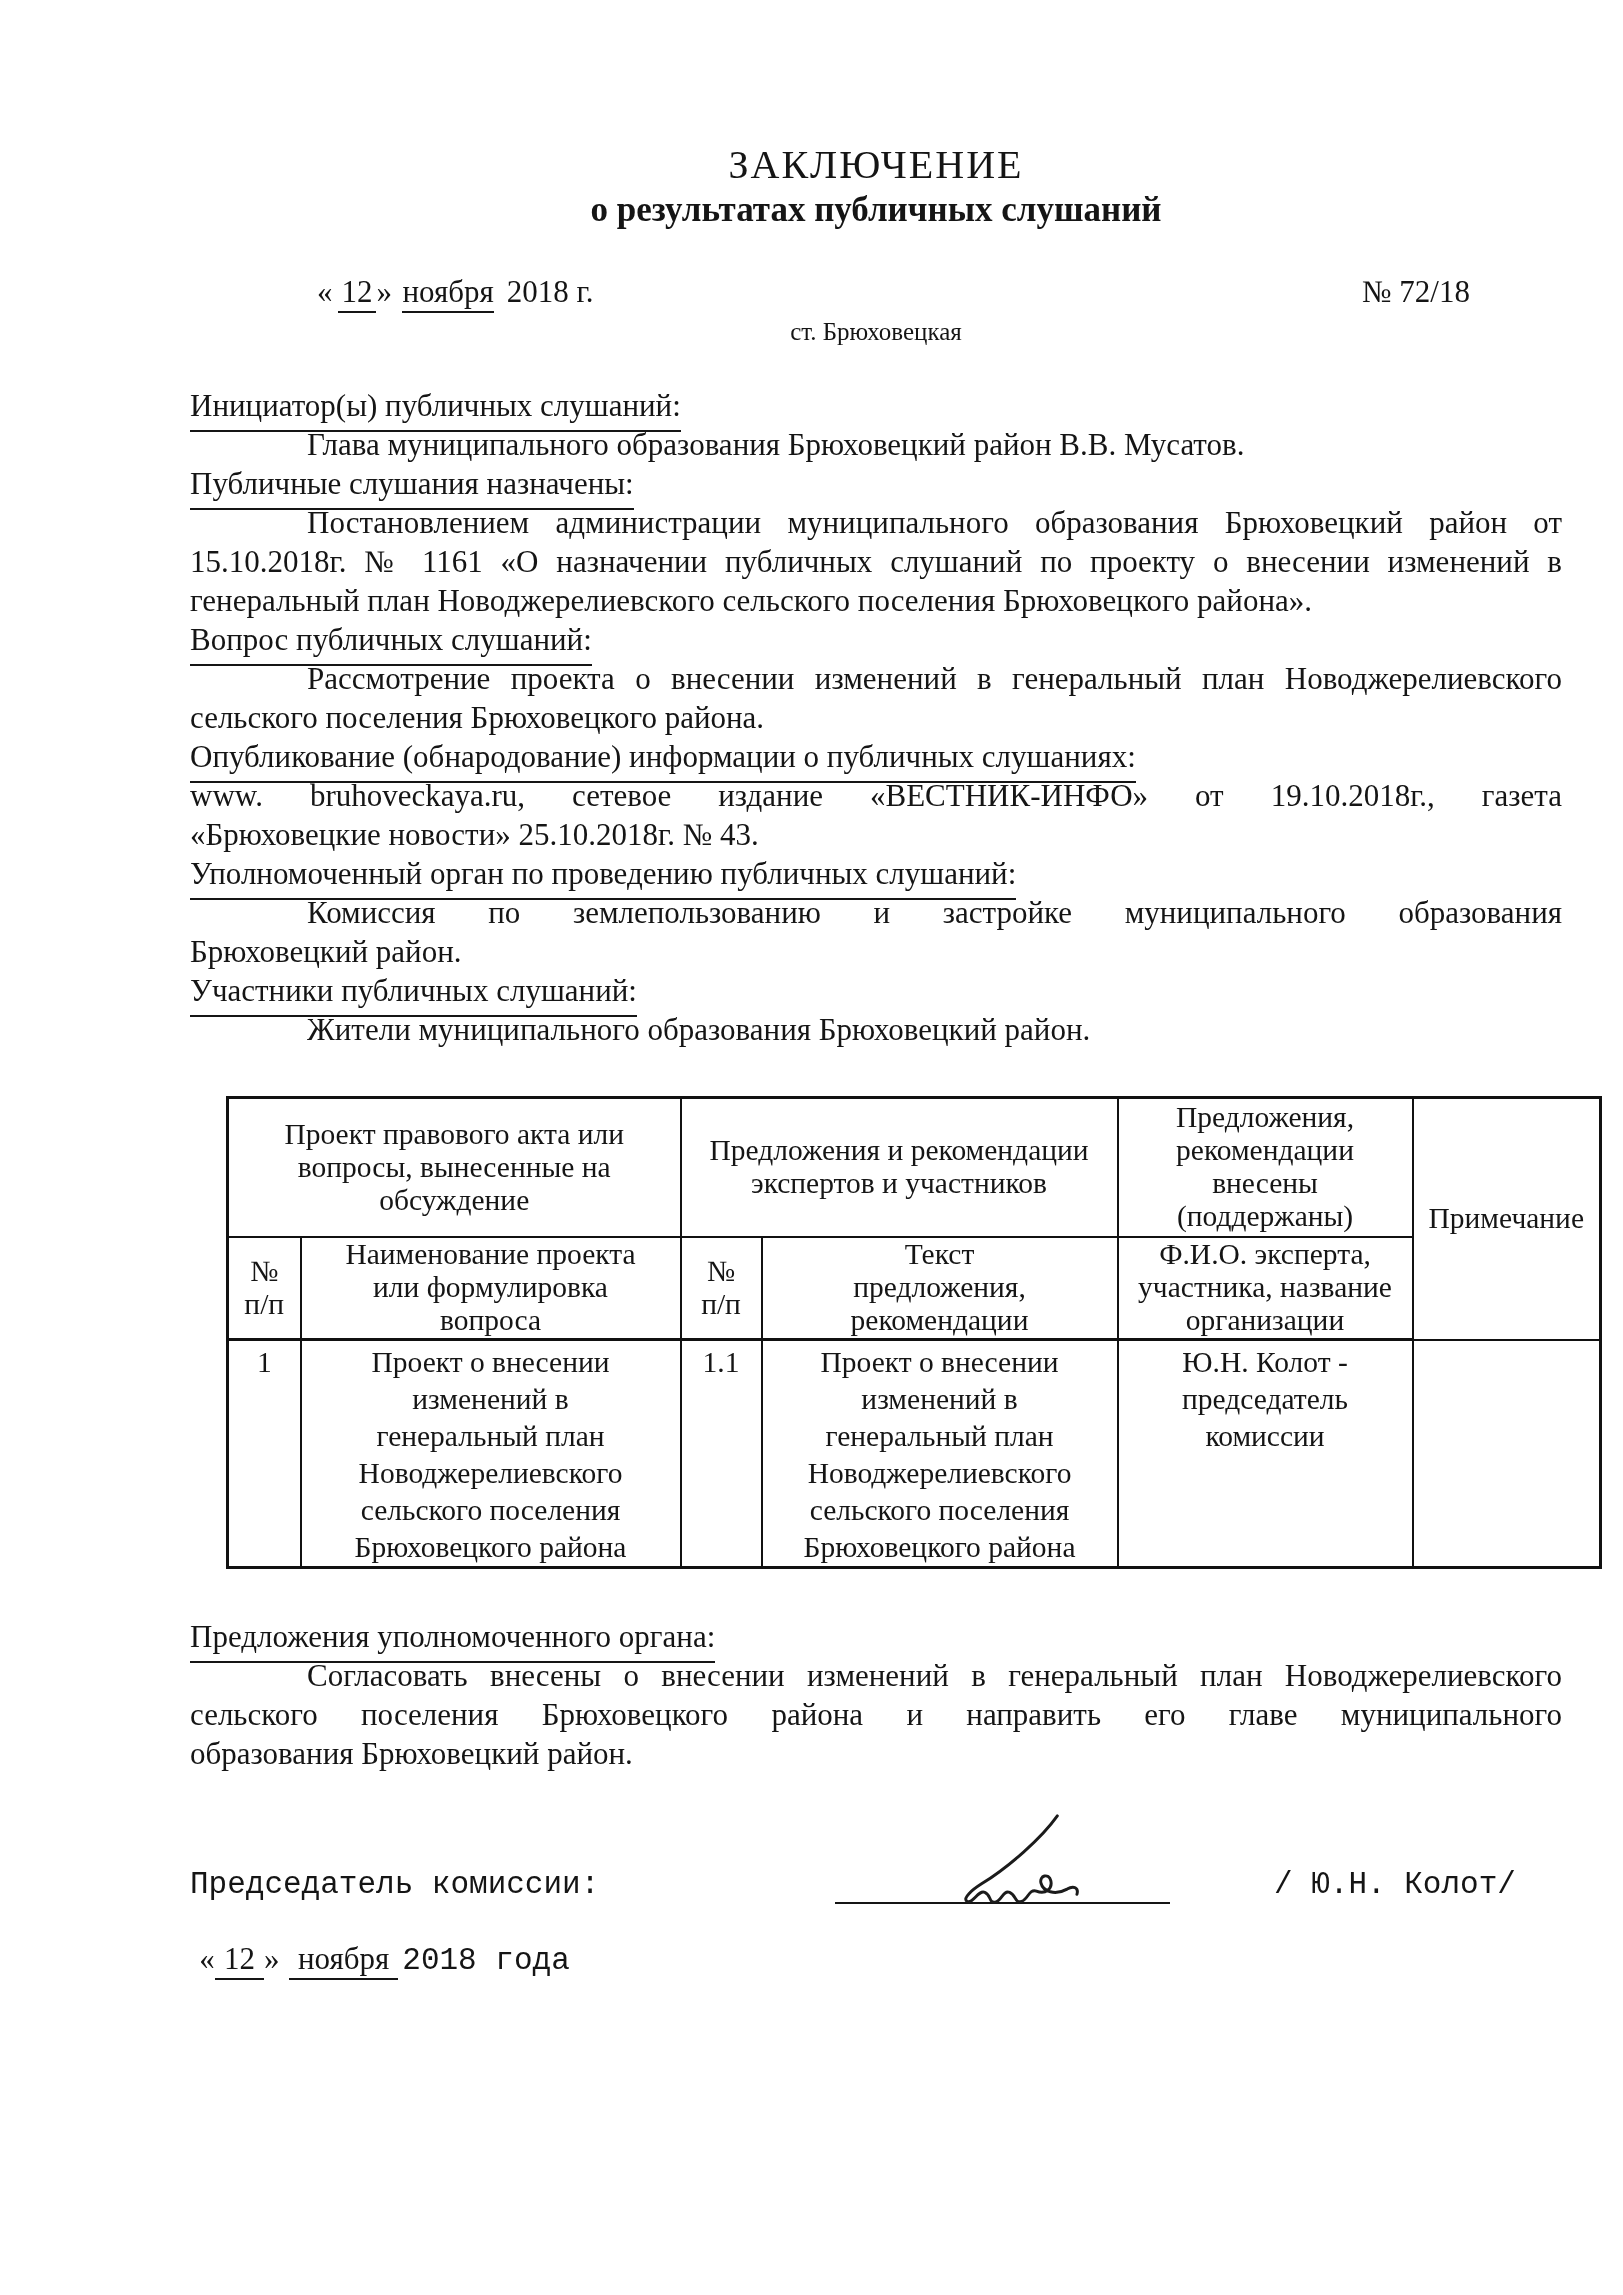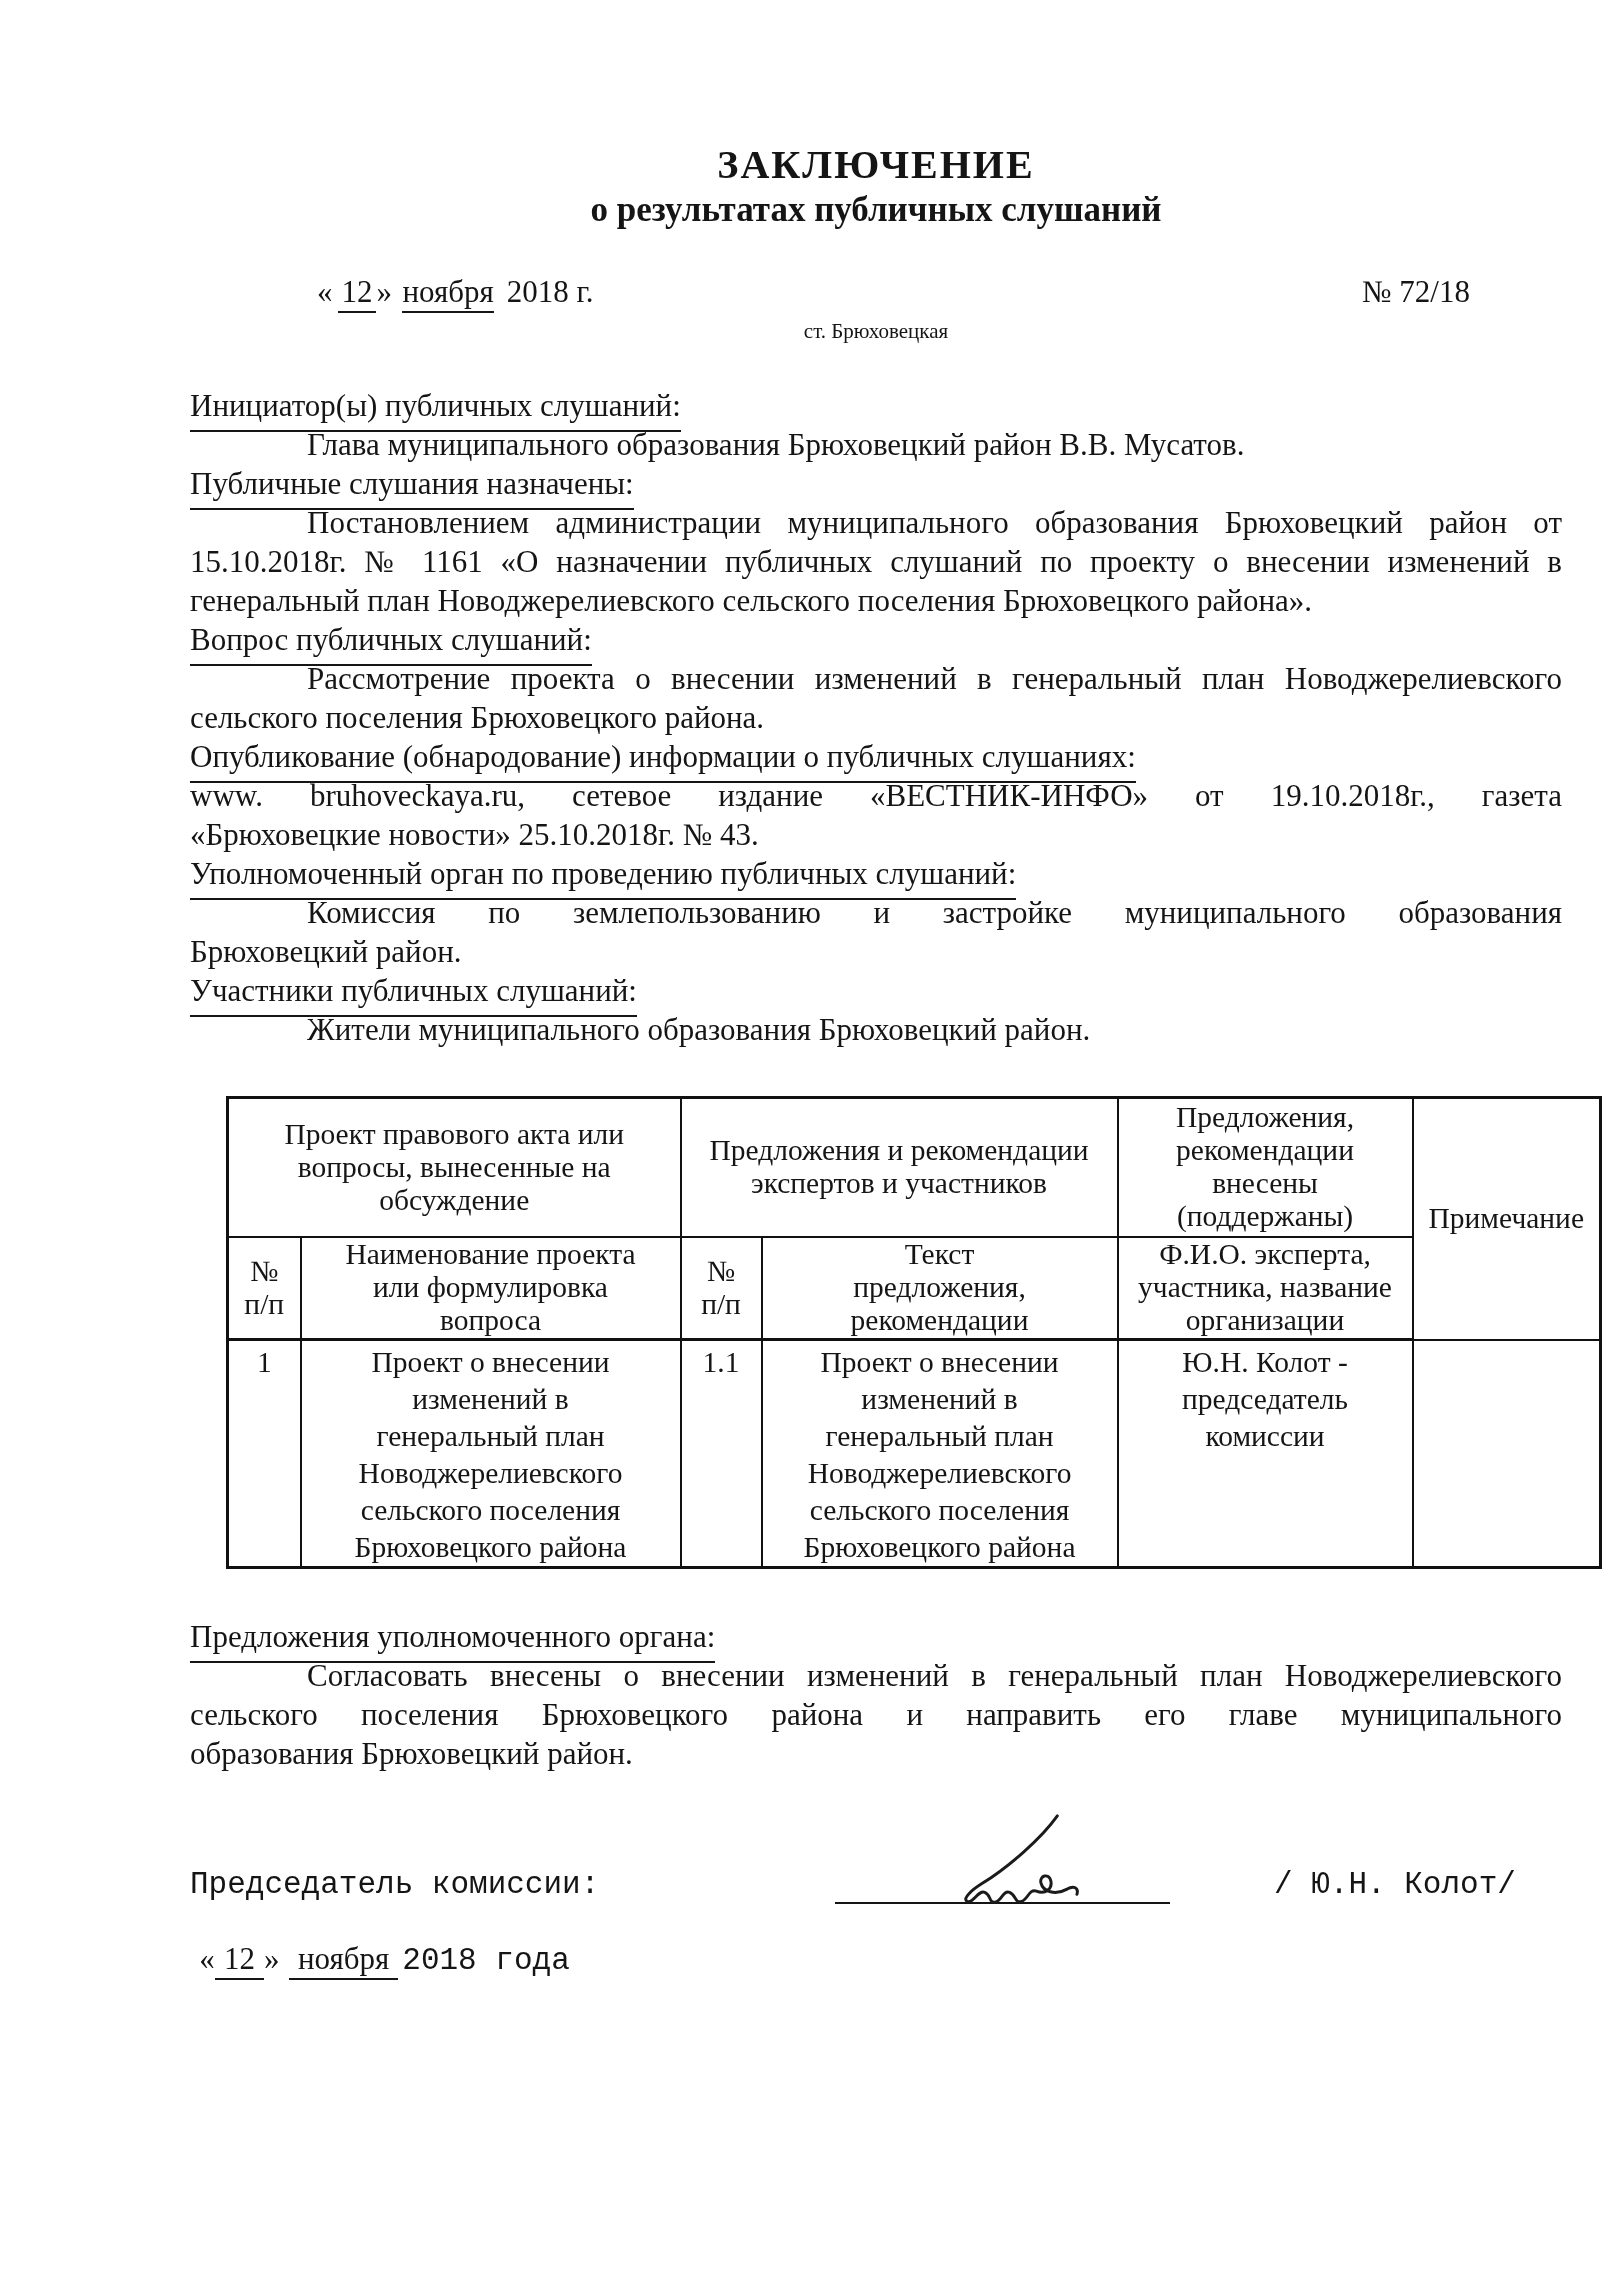--- a/index.html
+++ b/index.html
@@ -6,33 +6,33 @@
   .page{
     position:relative;
     width:1623px;height:2295px;
     background:#ffffff;
     color:#151515;
     font-family:"Liberation Serif","DejaVu Serif",serif;
     overflow:hidden;
   }
   
   .title-block{position:absolute;left:190px;top:141px;width:1372px;text-align:center;}
-  .doc-title{font-size:40px;font-weight:bold;letter-spacing:2px;line-height:48px;}
+  .doc-title{font-size:40px;font-weight:normal;letter-spacing:2px;line-height:48px;}
   .doc-subtitle{font-size:35px;font-weight:bold;line-height:42px;}
   
   .daterow{position:absolute;left:190px;top:272px;width:1372px;height:39px;
            font-size:31px;line-height:39px;}
   .daterow .left{position:absolute;left:127px;top:0;}
   .daterow .right{position:absolute;right:92px;top:0;}
   .u{border-bottom:2px solid currentColor;padding-bottom:2px;}
   .pad6{padding-left:3.9px;padding-right:3.9px;}
   .pad14{padding-left:9.2px;padding-right:9.2px;}
   .mr8{margin-right:5.2px;} .mr16{margin-right:10.5px;} .ml20{margin-left:13px;} .ml14{margin-left:9.2px;} .ml6{margin-left:3.9px;font-family:Liberation Mono, monospace;}
   .placerow{position:absolute;left:190px;top:312px;width:1372px;height:39px;
-            text-align:center;font-size:21px;line-height:39px;}
+            text-align:center;font-size:25px;line-height:39px;}
   
   .sections{position:absolute;left:190px;top:386px;width:1372px;font-size:31px;}
   .ln{height:39px;line-height:39px;}
   .hln .u{padding-bottom:7px;}
   .ind{padding-left:117px;}
   .j{text-align:justify;text-align-last:justify;}
   .nw{white-space:nowrap;}
   
   table.hearing{
     position:absolute;left:190px;top:1096px;width:1372px;

